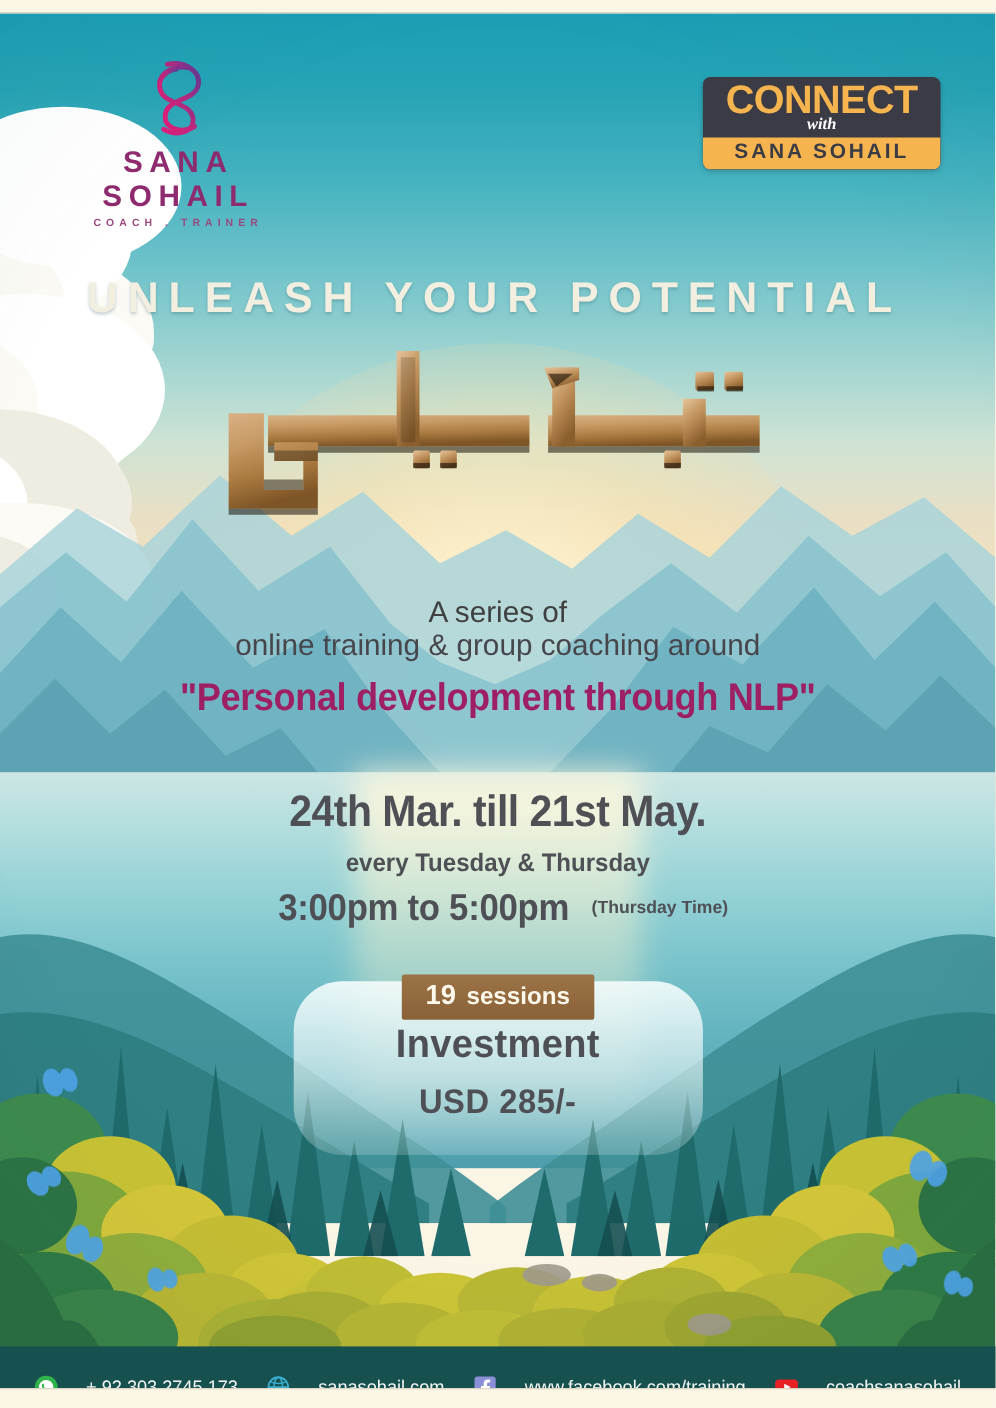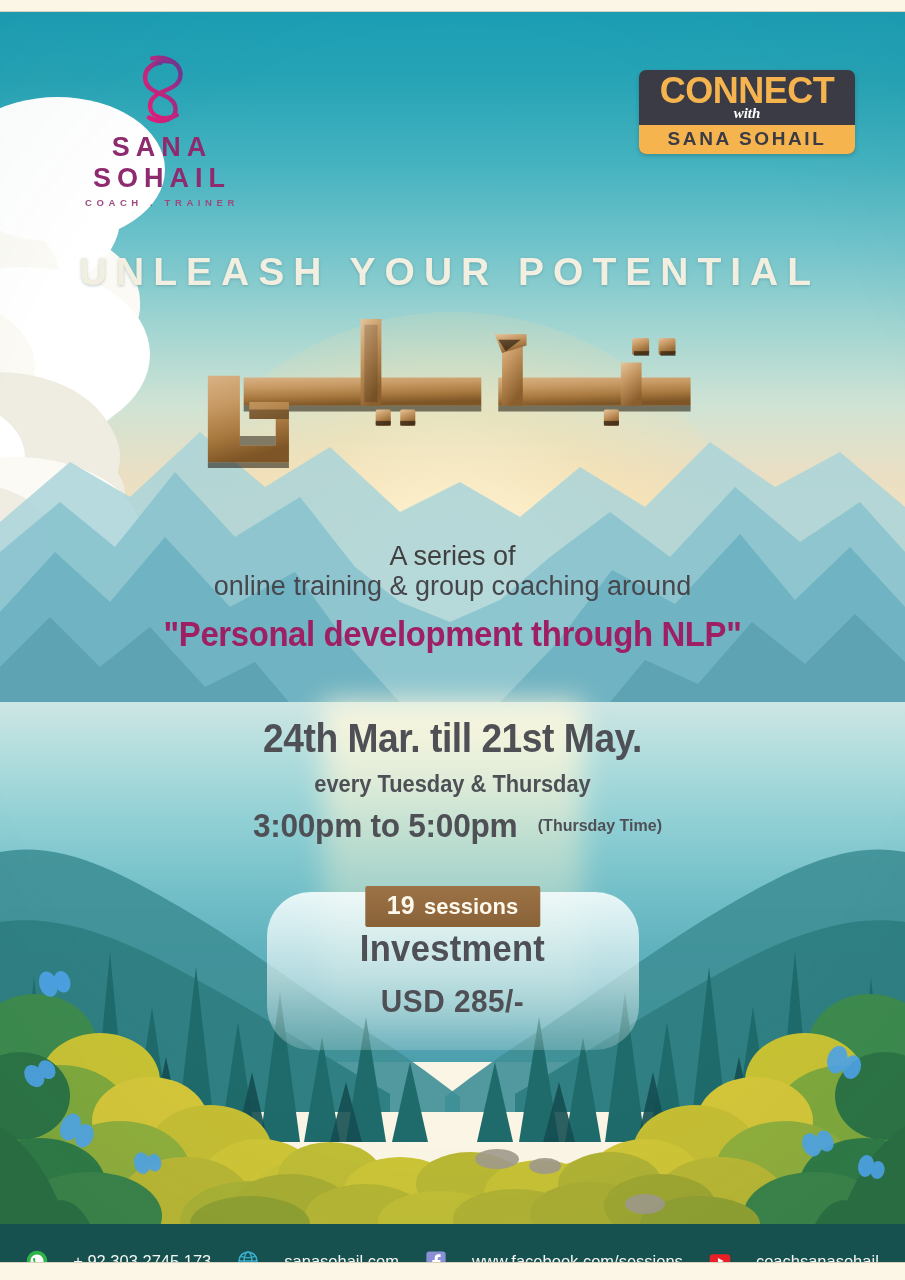--- a/index.html
+++ b/index.html
@@ -571,21 +571,21 @@
       </svg>
       <span class="ctext">sanasohail.com</span>
     </div>
 
     <div class="contact">
       <svg class="cicon" viewBox="0 0 32 32">
         <rect x="2" y="2" width="28" height="28" rx="4" fill="#8A8FD6"></rect>
         <path d="M18.6 29V18.8h3.5l.5-4.1h-4V12c0-1.2.3-2 2-2h2.1V6.3c-.4-.1-1.7-.2-3.2-.2
                  -3.2 0-5.4 2-5.4 5.5v3.1h-3.5v4.1h3.5V29h4.5z" fill="#FFFFFF"></path>
       </svg>
-      <span class="ctext">www.facebook.com/sessions</span>
+      <span class="ctext">www.facebook.com/training</span>
     </div>
 
     <div class="contact">
       <svg class="cicon" viewBox="0 0 32 24">
         <rect x="1" y="2" width="30" height="20" rx="5" fill="#E82127"></rect>
         <polygon points="13,7.5 13,16.5 21.5,12" fill="#FFFFFF"></polygon>
       </svg>
       <span class="ctext">coachsanasohail</span>
     </div>
 

